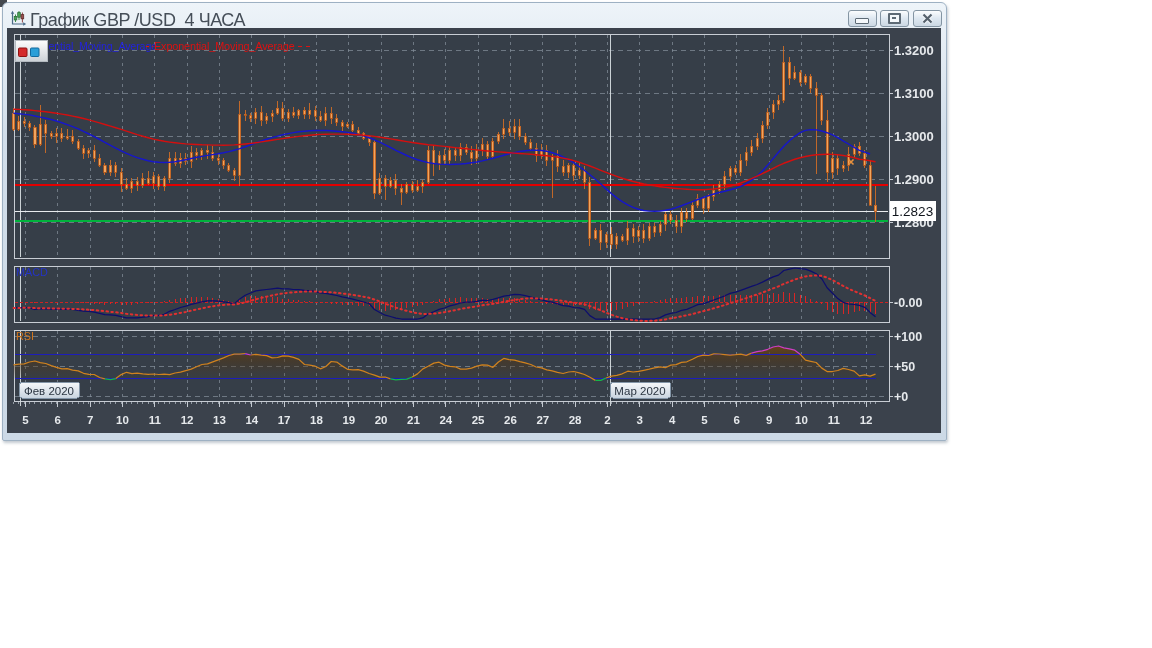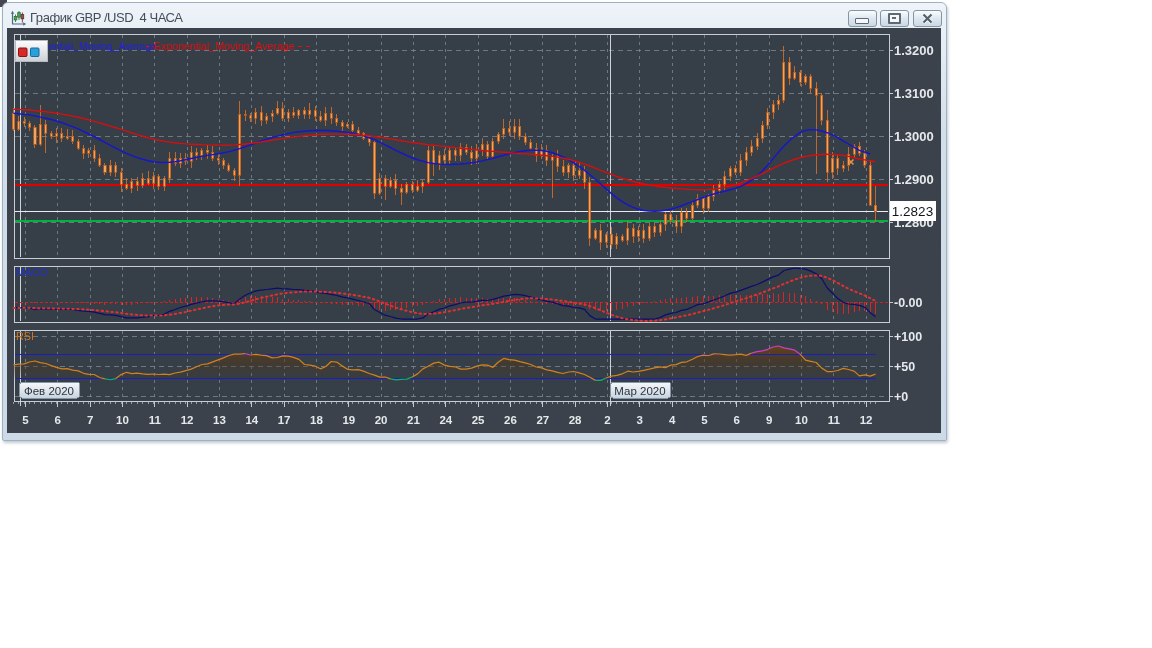--- a/index.html
+++ b/index.html
@@ -1,20 +1,20 @@
 <!DOCTYPE html>
 <html><head><meta charset="utf-8"><style>
 html,body{margin:0;padding:0;width:1152px;height:648px;background:#ffffff;overflow:hidden;
 font-family:"Liberation Sans",sans-serif;}
 #notch{position:absolute;left:0;top:0;width:7px;height:7px;background:#45494f;z-index:0;}
 #win{position:absolute;left:2px;top:2px;width:943px;height:437px;z-index:1;
 background:linear-gradient(#eef4f9,#d2deea 30%,#ccd9e6);
 border:1px solid #9eb1c3;border-radius:6px 6px 2px 2px;
 box-shadow:1px 2px 3px rgba(80,100,120,0.35);}
-#title{position:absolute;left:27px;top:7px;font-size:13px;color:#454e58;letter-spacing:-0.45px;}
+#title{position:absolute;left:27px;top:7px;font-size:18px;color:#454e58;letter-spacing:-0.45px;}
 .btn{position:absolute;top:7px;width:27px;height:15px;border:1px solid #8495a3;border-radius:3px;
 background:linear-gradient(#fbfdfe,#dde7f0 50%,#ccd8e3);}
 #bmin{left:845px;} #bmax{left:877px;} #bcls{left:910px;}
 #bmin i{position:absolute;left:6px;top:7px;width:12px;height:4px;background:#f4f8fb;
 border:1px solid #5d6a75;border-radius:1px;}
 #bmax i{position:absolute;left:7px;top:2px;width:9px;height:7px;background:#f4f8fb;
 border:2px solid #5d6a75;border-radius:1px;}
 #bmax b{position:absolute;left:11px;top:6px;width:4px;height:2px;background:#5d6a75;}
 </style></head><body>
 <div id="notch"></div>

